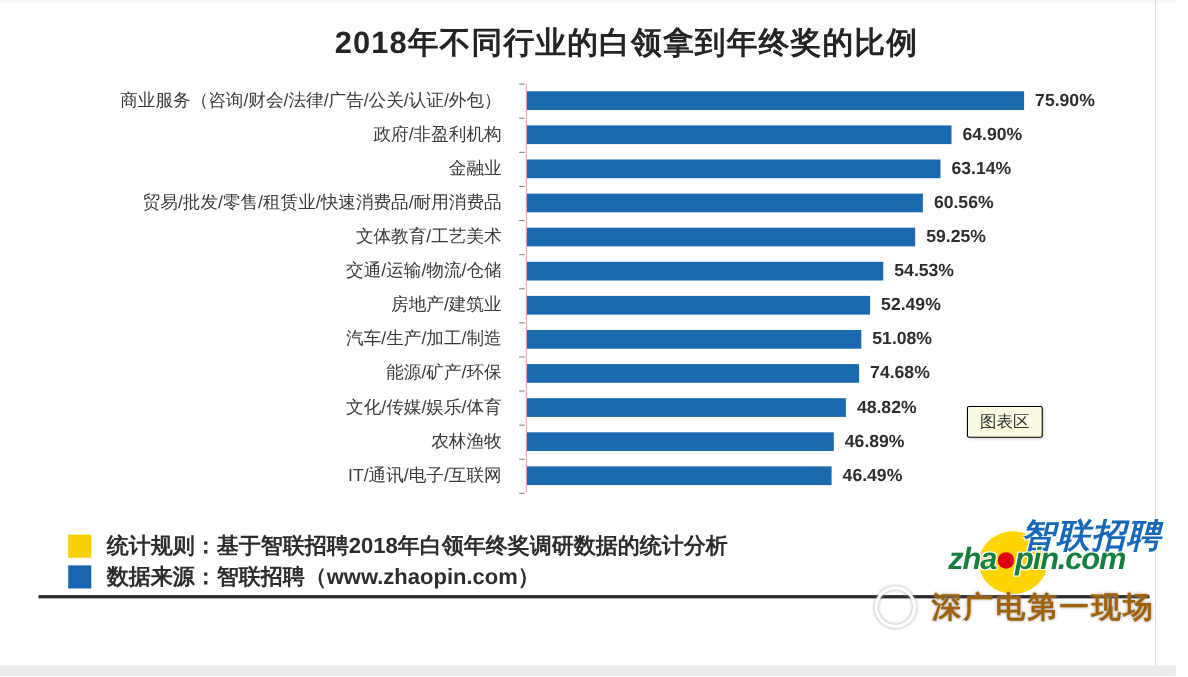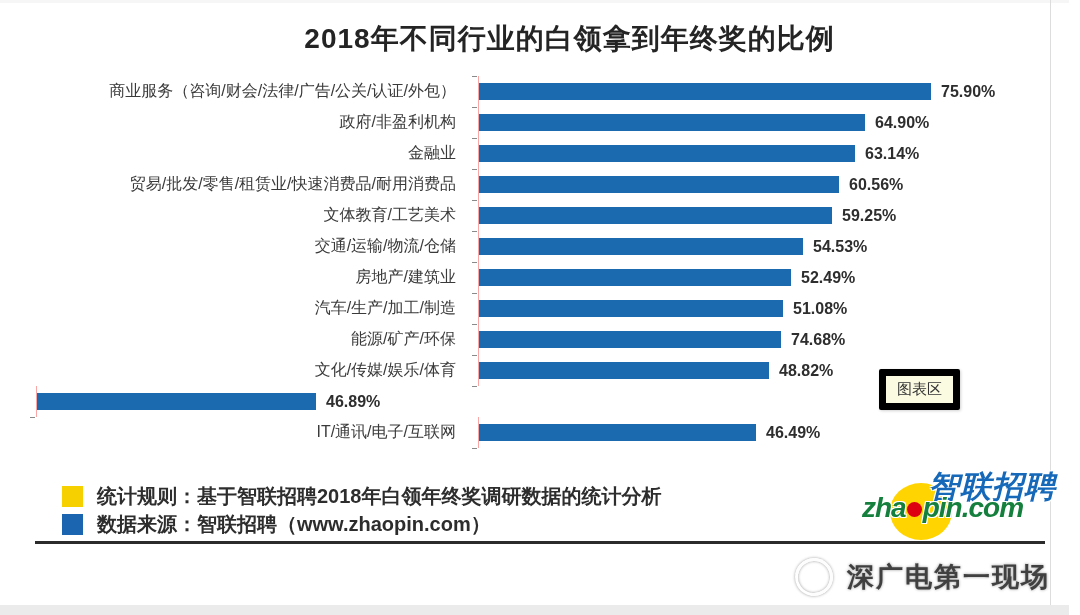--- a/index.html
+++ b/index.html
@@ -31,21 +31,21 @@
     content:"";position:absolute;left:-7px;bottom:-1px;width:5px;height:1px;background:#8a8a8a;
   }
   .crow:first-child .carea::after{
     content:"";position:absolute;left:-7px;top:0;width:5px;height:1px;background:#8a8a8a;
   }
   .cbar{height:17px;}
   .cval{margin-left:10px;font-size:16px;font-weight:600;color:#2e2e2e;white-space:nowrap;}
 
   .tooltip{
     position:absolute;left:879px;top:369px;padding:4px 11px;
-    background:#fbfbe2;border:7px solid #000000;border-radius:2px;
+    background:#fbfbe2;border:1px solid #000000;border-radius:2px;
     box-shadow:1px 1px 3px rgba(0,0,0,.18);font-size:15px;color:#333;
   }
 
   .legend{position:absolute;left:62px;top:482px;}
   .legend-row{display:flex;align-items:center;height:28px;}
   .legend-swatch{width:21px;height:21px;margin-right:14px;flex:none;}
   .legend-label{font-size:20px;font-weight:600;color:#2d2d2d;white-space:nowrap;}
 
   .sep{position:absolute;left:35px;top:541px;width:1010px;height:3px;background:#2b2b2b;}
 
@@ -64,22 +64,22 @@
     white-space:nowrap;letter-spacing:-1px;
     text-shadow:-1px -1px 0 #fff,1px -1px 0 #fff,-1px 1px 0 #fff,1px 1px 0 #fff;
   }
   .logo-dot{
     display:inline-block;width:15px;height:15px;border-radius:50%;margin:0 1px;
     position:relative;top:0px;
   }
 
   
   .watermark{
-    position:absolute;left:795px;top:558px;display:flex;align-items:center;
-    color:#404040;text-shadow:0 0 3px #9b9b9b;
+    position:absolute;left:795px;top:533px;display:flex;align-items:center;
+    color:#a16207;text-shadow:0 0 3px #9b9b9b;
   }
   .wm-icon{
     width:32px;height:32px;border:3px solid #fdfdfd;border-radius:50%;
     box-shadow:0 0 3px #9b9b9b, inset 0 0 3px #9b9b9b;margin-right:14px;flex:none;
     border-left-color:transparent;transform:rotate(-35deg);
   }
   .wm-text{font-size:27px;font-weight:bold;letter-spacing:2px;white-space:nowrap;}
 </style>
 </head>
 <body>
@@ -156,20 +156,21 @@
           </div>
         </div>
         <div class="crow">
           <div class="clab">文化/传媒/娱乐/体育</div>
           <div class="carea">
             <div class="cbar" style="width: 290px; background: rgb(27, 106, 176);"></div>
             <div class="cval">48.82%</div>
           </div>
         </div>
         <div class="crow">
+          <div class="clab">农林渔牧</div>
           <div class="carea">
             <div class="cbar" style="width: 279px; background: rgb(27, 106, 176);"></div>
             <div class="cval">46.89%</div>
           </div>
         </div>
         <div class="crow">
           <div class="clab">IT/通讯/电子/互联网</div>
           <div class="carea">
             <div class="cbar" style="width: 277px; background: rgb(27, 106, 176);"></div>
             <div class="cval">46.49%</div>

